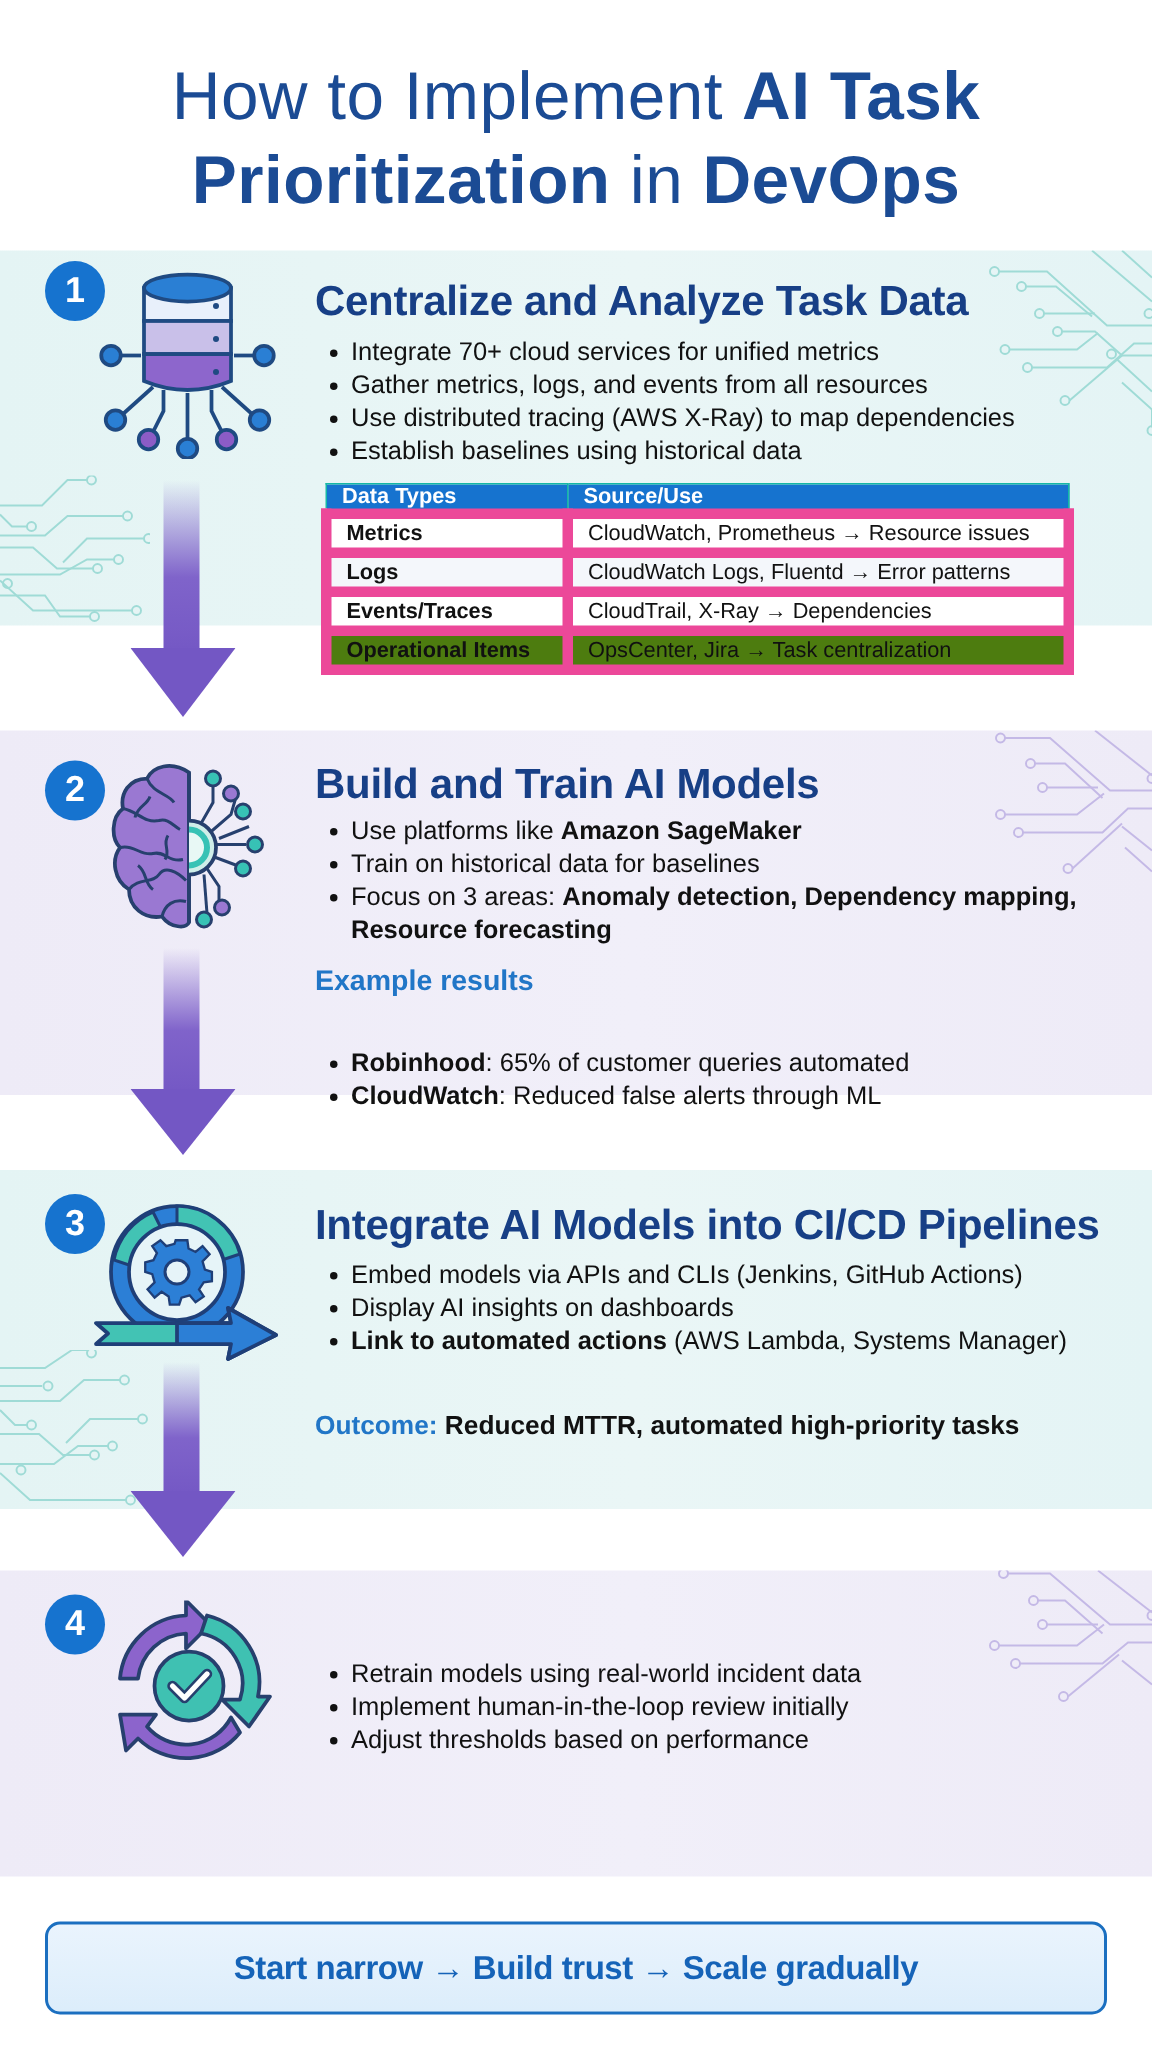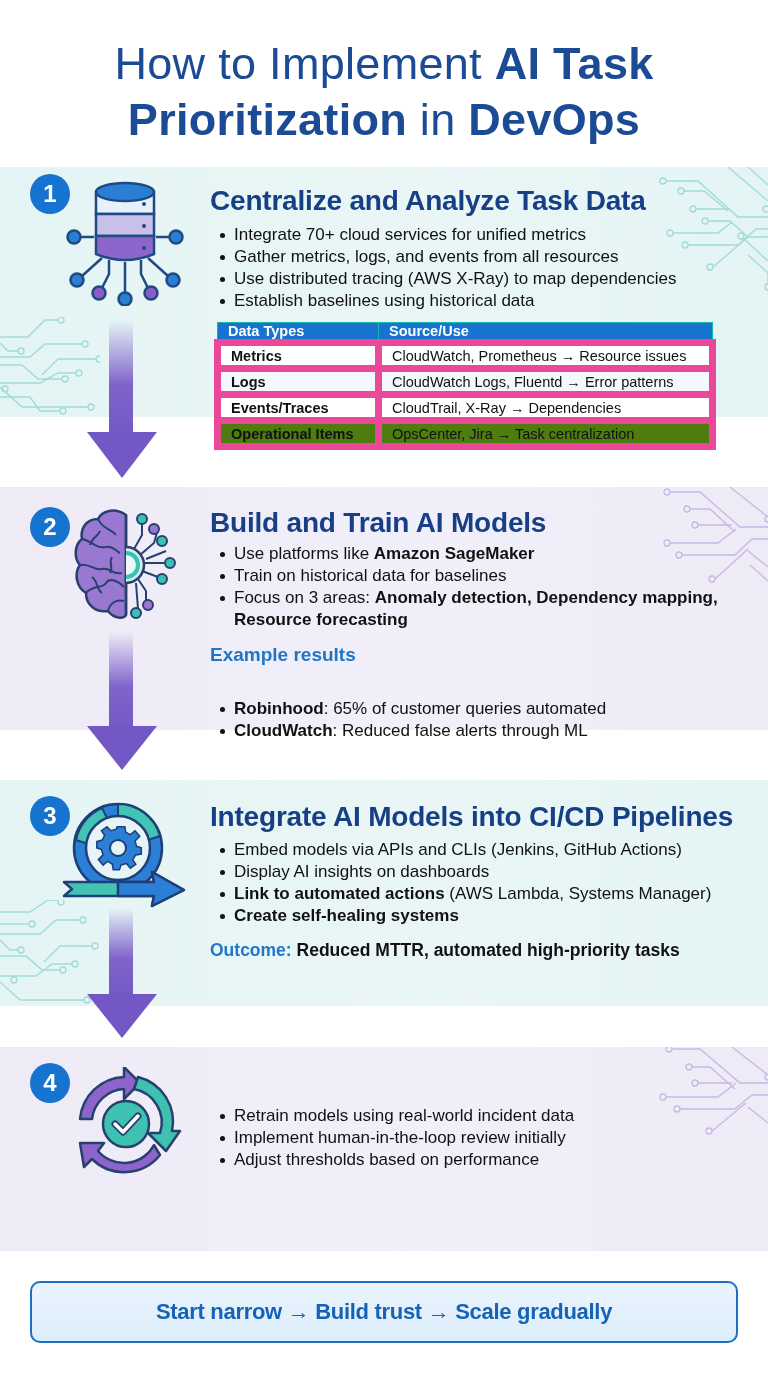--- a/index.html
+++ b/index.html
@@ -308,21 +308,20 @@
 
     <path d="M2 84 H92 L90 74 L122 92 L90 108 L92 98 H2 L10 91 Z" fill="#42c3b4" stroke="#1f3f78" stroke-width="2.5" stroke-linejoin="round"></path>
     <path d="M56 84 H92 L90 74 L122 92 L90 108 L92 98 H56 Z" fill="#2c7fd6" stroke="#1f3f78" stroke-width="2.5" stroke-linejoin="round"></path>
   </svg>
 
   <div class="sec-title" style="top:21px;">Integrate AI Models into CI/CD Pipelines</div>
   <ul class="bullets" style="top:59px;">
     <li><b></b><span>Embed models via APIs and CLIs (Jenkins, GitHub Actions)</span></li>
     <li><b></b><span>Display AI insights on dashboards</span></li>
     <li><b>Link to automated actions</b><span> (AWS Lambda, Systems Manager)</span></li>
-    <li><b>Create self-healing systems</b><span></span></li>
   </ul>
   <div class="outcome" style="top:160px;"><span class="label-blue">Outcome:</span><span class="rest"> Reduced MTTR, automated high-priority tasks</span></div>
 </div>
 
 <svg class="flow-arrow" style="top:908px;" width="70" height="132" viewBox="0 0 70 132">
   <defs>
     <linearGradient id="ag3" x1="0" y1="0" x2="0" y2="1">
       <stop offset="0" stop-color="#7a5cc8" stop-opacity="0"></stop>
       <stop offset="0.55" stop-color="#7a5cc8" stop-opacity="0.95"></stop>
       <stop offset="1" stop-color="#7357c4"></stop>

